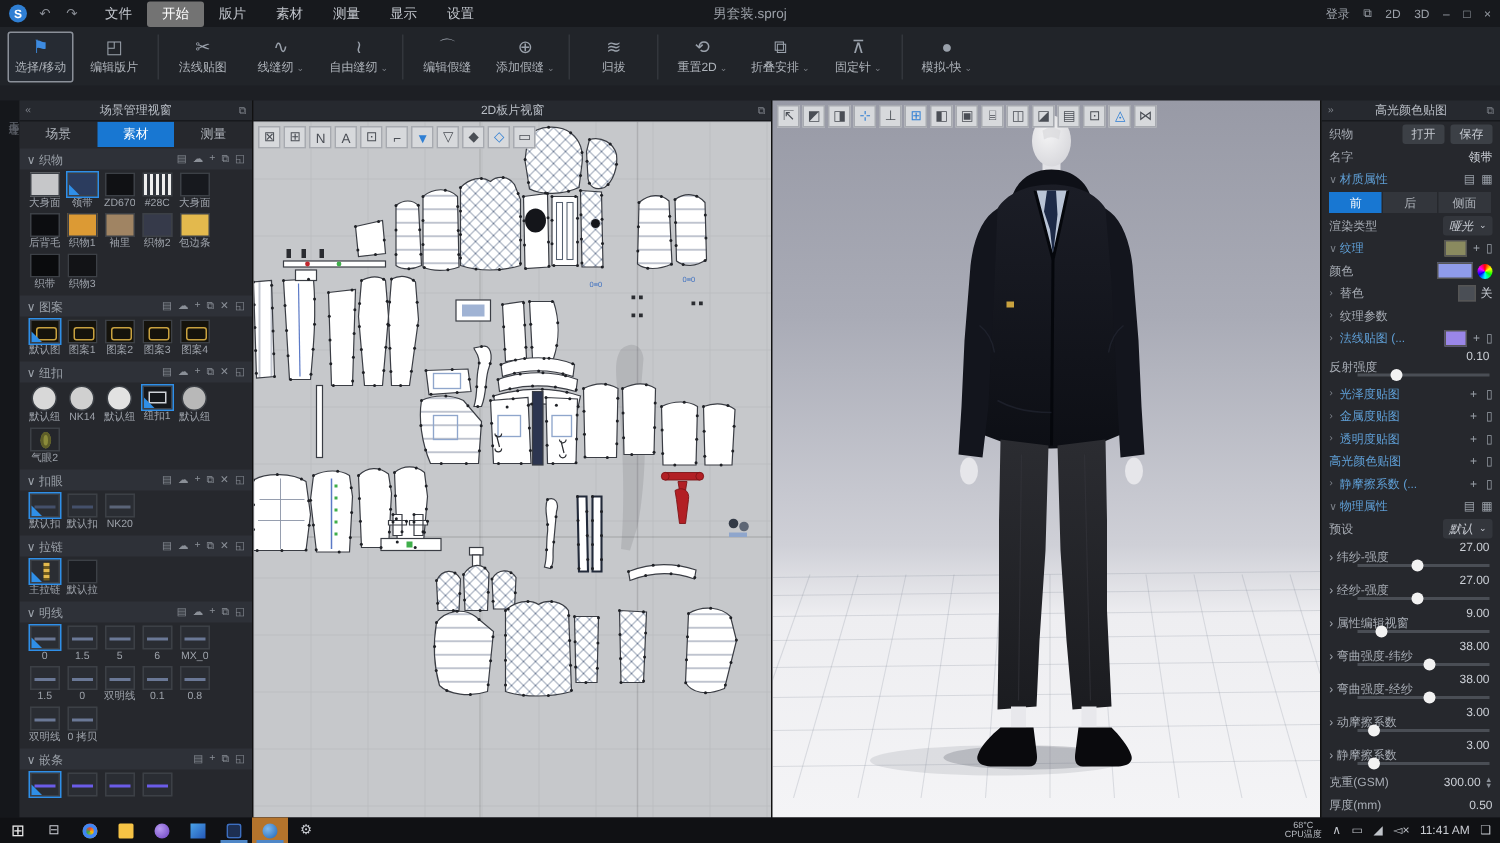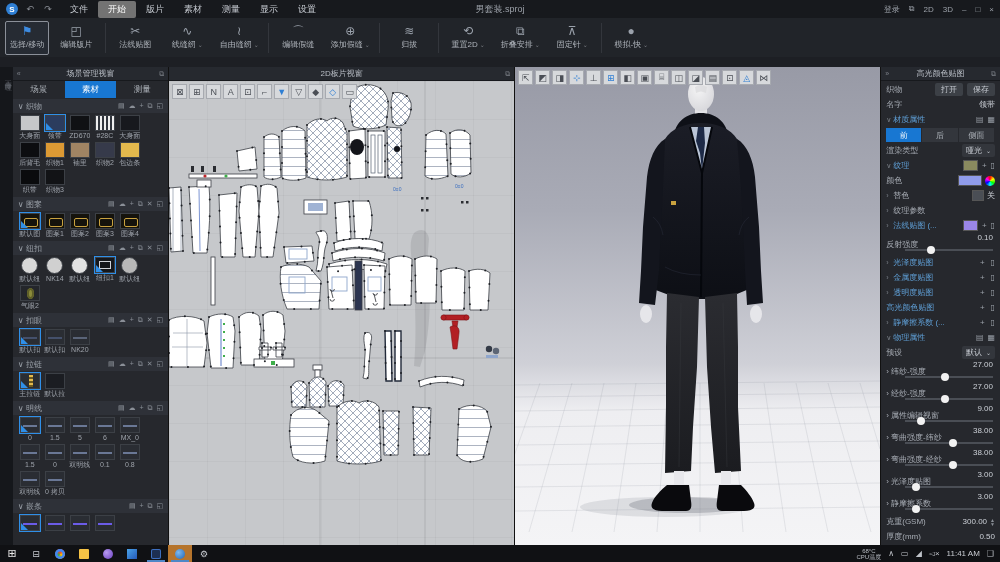--- a/index.html
+++ b/index.html
@@ -75,21 +75,21 @@
   #props{width:120px;background:#26282d;display:flex;flex-direction:column;border-left:1px solid #111;overflow:hidden;}
   #prop-rows{flex:1;padding:1px 5px;overflow:hidden;}
   .prow{position:relative;display:flex;align-items:center;height:15px;font-size:8px;color:#a7acb4;}
   .prow .pv{margin-left:auto;color:#ccd0d7;}
   .prow.sec{color:#5f9fd6;}
   .prow .caret{width:7px;color:#7b8088;font-size:7px;}
   .pbtn{background:#3c4046;color:#c6cad1;border-radius:2px;padding:1px 6px;font-size:8px;margin-left:4px;}
   .ptab-row{display:flex;height:14px;margin:1px 0;}
   .ptab{flex:1;display:flex;align-items:center;justify-content:center;background:#33363c;font-size:8px;color:#aeb3ba;margin-right:1px;}
   .ptab.active{background:#1877d2;color:#fff;}
-  .pselect{margin-left:auto;background:#33363c;border-radius:2px;padding:1px 4px;font-size:8px;color:#c6cad1;display:flex;gap:4px;align-items:center;}
+  .pselect{margin-left:auto;background:#33363c;border-radius:2px;padding:1px 4px;font-size:8px;color:#c6cad1;display:flex;gap:4px;align-items:center;font-style:italic;}
   .swx{width:13px;height:9px;border:1px solid #555;}
   .wheel{width:10px;height:10px;border-radius:50%;background:conic-gradient(red,yellow,lime,cyan,blue,magenta,red);}
   .picon{color:#9aa0a8;font-size:8px;margin-left:5px;}
   .srow{position:relative;height:22px;font-size:8px;color:#a7acb4;}
   .srow .sl{position:absolute;left:0;top:6px;display:flex;}
   .srow .sv{position:absolute;right:2px;top:0;color:#ccd0d7;}
   .track{position:absolute;right:2px;bottom:4px;width:88px;height:2px;background:#4a4e55;}
   .knob{position:absolute;top:-3px;width:8px;height:8px;border-radius:50%;background:#f2f2f2;}
   .stepper{display:flex;flex-direction:column;margin-left:3px;color:#8a8f97;font-size:5px;line-height:4px;}
   
@@ -1336,21 +1336,21 @@
             </div>
           </div>
           <div class="srow">
             <div class="sl">› 弯曲强度-经纱</div>
             <div class="sv">38.00</div>
             <div class="track">
               <div class="knob" style="left: calc(55% - 4px);"></div>
             </div>
           </div>
           <div class="srow">
-            <div class="sl">› 光泽度贴图</div>
+            <div class="sl">› 动摩擦系数</div>
             <div class="sv">3.00</div>
             <div class="track">
               <div class="knob" style="left: calc(12% - 4px);"></div>
             </div>
           </div>
           <div class="srow">
             <div class="sl">› 静摩擦系数</div>
             <div class="sv">3.00</div>
             <div class="track">
               <div class="knob" style="left: calc(12% - 4px);"></div>

